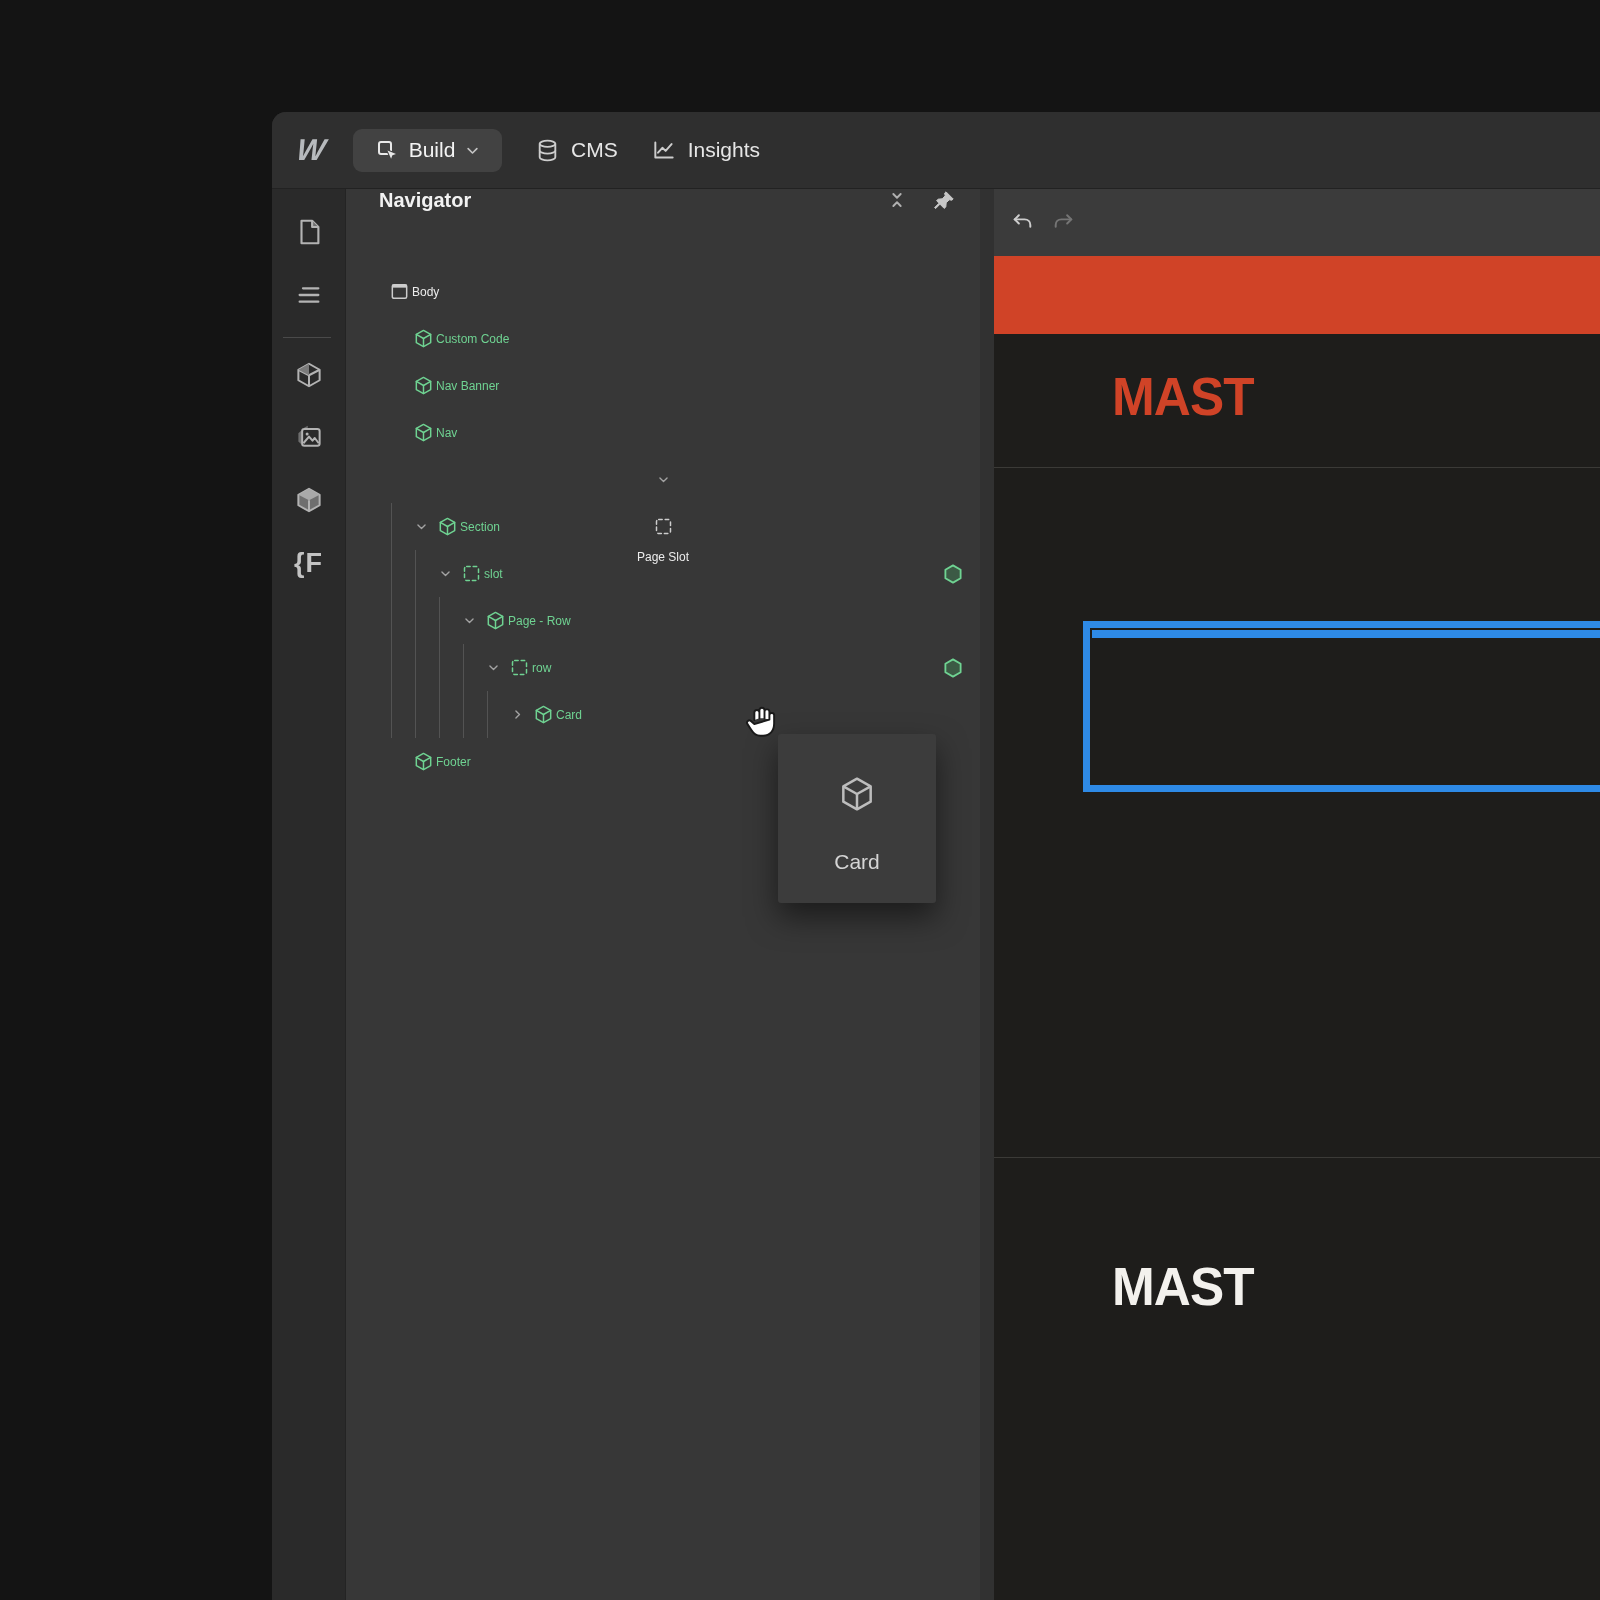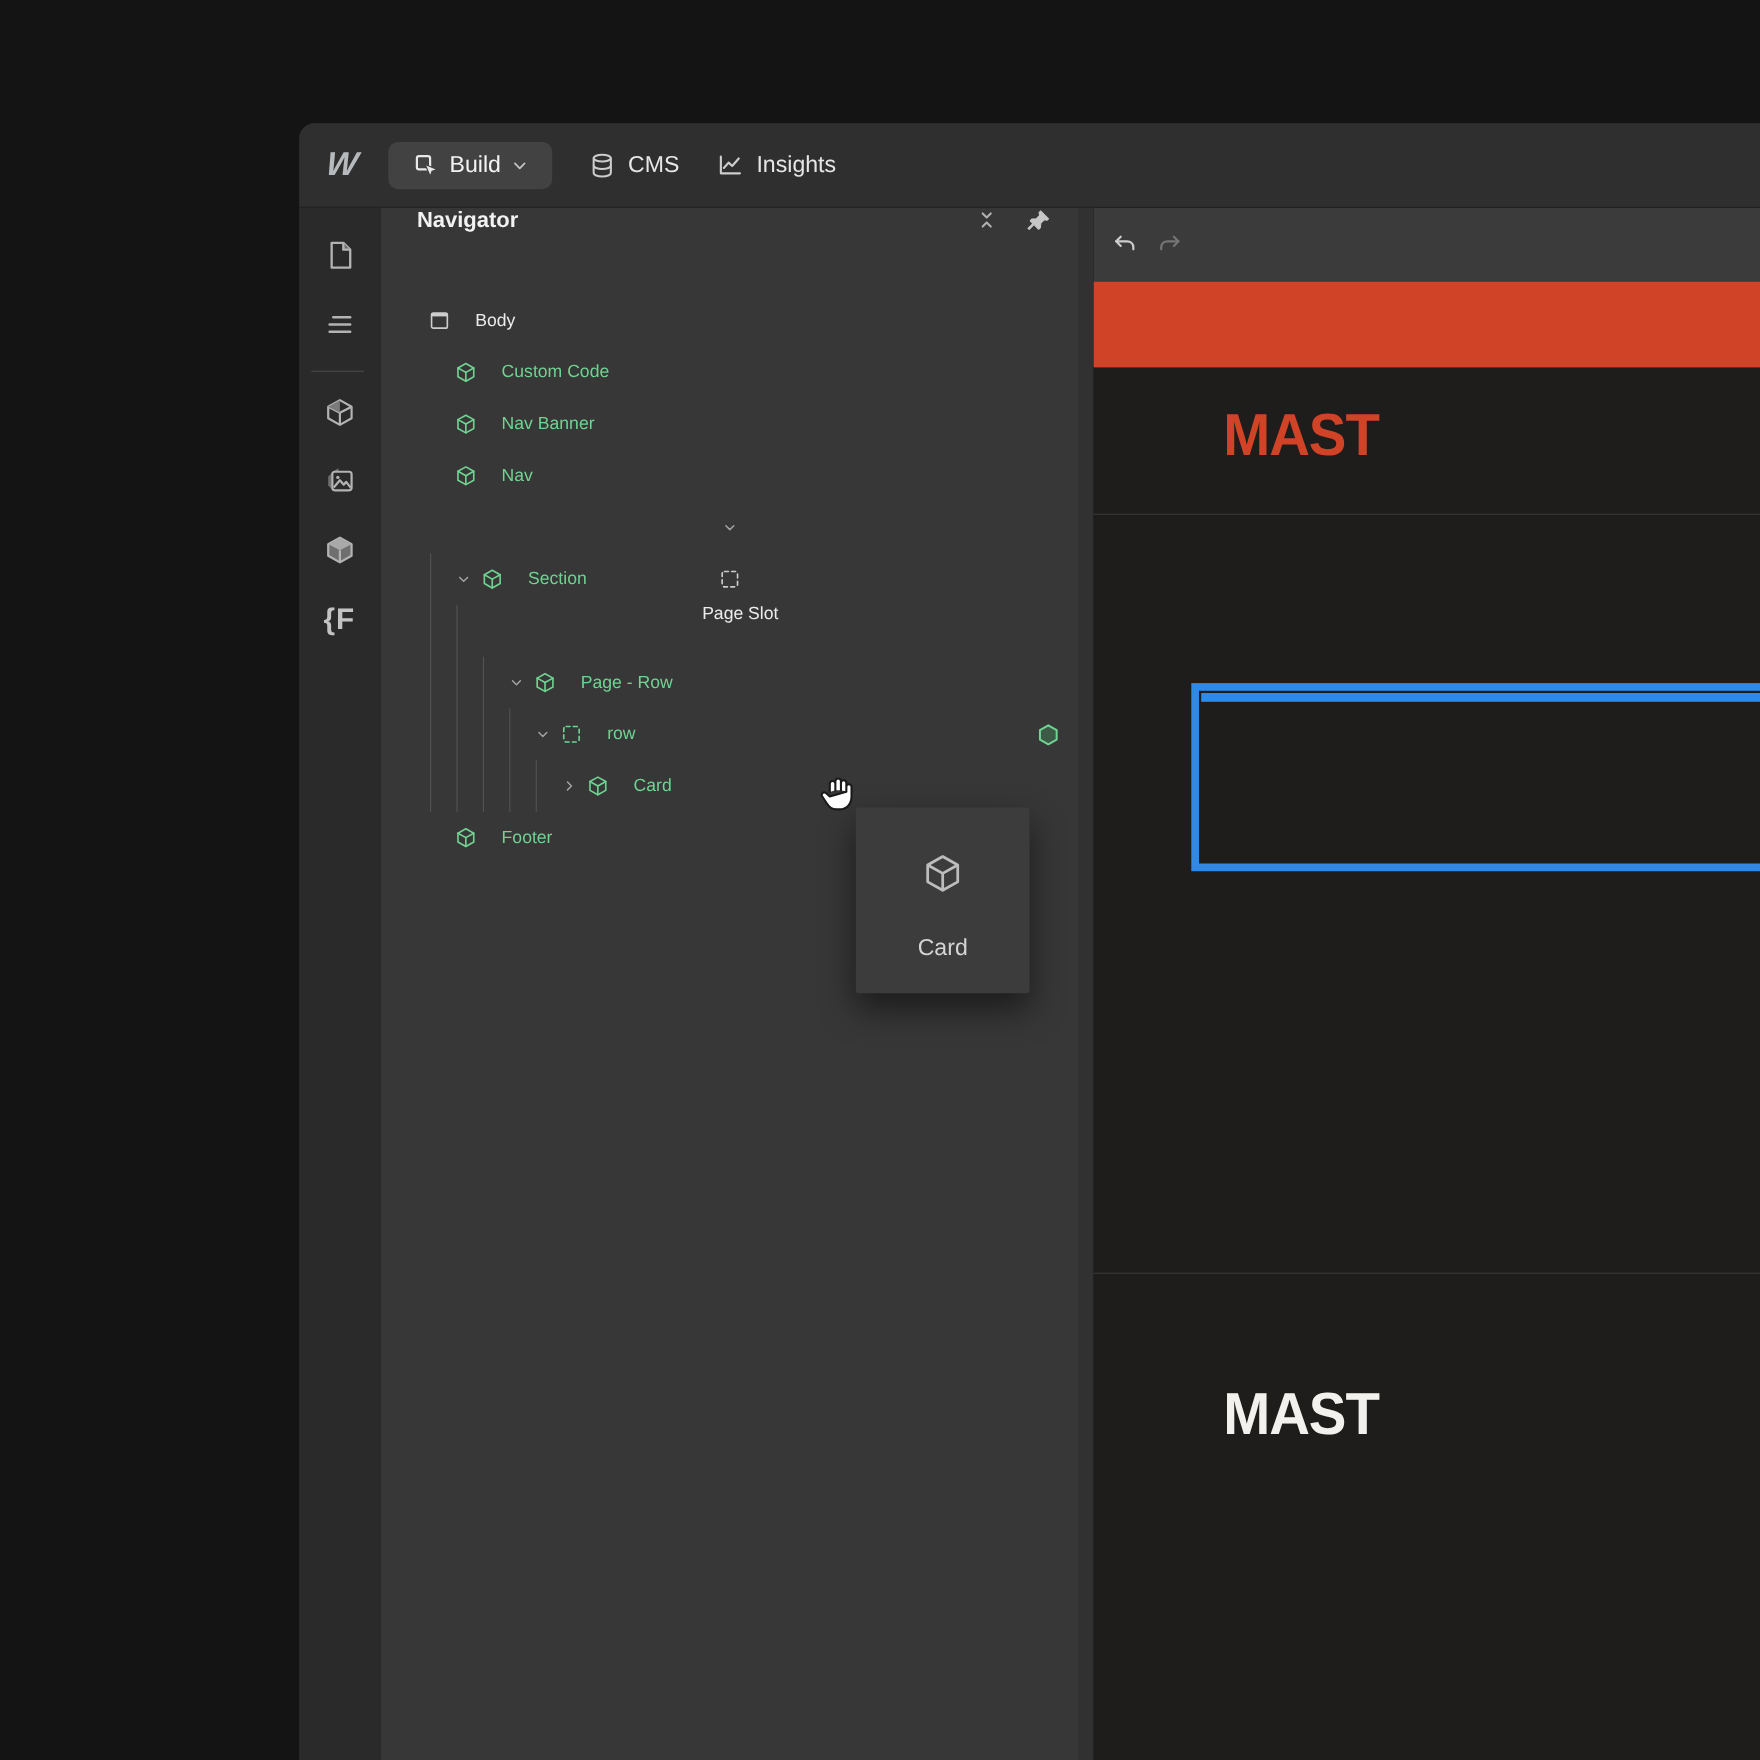--- a/index.html
+++ b/index.html
@@ -29,21 +29,21 @@
   .fn-glyph{font-size:27px;font-weight:bold;color:#c3c3c3;letter-spacing:1px;}
   
   #navigator{position:absolute;left:74px;top:0;width:634px;bottom:0;background:#373737;}
   #nav-header{position:absolute;left:0;top:0;right:0;height:78px;display:flex;}
   #nav-title{margin-left:33px;font-size:20px;font-weight:bold;color:#f2f2f2;flex:1;}
   #nav-header .hicon{margin-right:24px;cursor:pointer;}
   #tree{position:absolute;left:0;top:79px;right:0;bottom:0;}
   .trow{position:absolute;left:0;right:0;height:47px;display:flex;align-items:center;cursor:pointer;}
   .trow .pad{flex:none;}
   .cell{width:26px;height:47px;flex:none;display:flex;align-items:center;justify-content:center;}
-  .tlabel{font-size:16px;margin-left:20px;white-space:nowrap;color:#ececec;}
+  .tlabel{font-size:12px;margin-left:0;white-space:nowrap;color:#ececec;}
   .trow.green .tlabel{color:var(--green);}
   .row-bg{position:absolute;top:0;bottom:0;right:0;left:17px;border-radius:6px 0 0 6px;z-index:0;}
   .trow.hover .row-bg{background:#45473f;}
   .trow.dragging .row-bg{background:linear-gradient(180deg,#2c4230,#35512f);}
   .trow>*{position:relative;z-index:1;}
   .badge{position:absolute;right:16px;top:50%;transform:translateY(-50%);z-index:1;}
   .guide{position:absolute;width:1px;background:rgba(255,255,255,0.14);z-index:2;pointer-events:none;}
   
   #gutter{position:absolute;left:708px;top:0;width:14px;bottom:0;background:#313131;cursor:col-resize;}
   #canvas{position:absolute;left:722px;top:0;right:0;bottom:0;background:#1e1d1b;overflow:hidden;}
@@ -241,20 +241,39 @@
               </span>
               <span class="cell">
                 <svg width="21" height="21" viewBox="0 0 24 24" fill="none" stroke="#6fd392" stroke-width="1.7" stroke-linejoin="round" stroke-linecap="round">
                   <path d="M12 2.8 L20.2 7.4 V16.6 L12 21.2 L3.8 16.6 V7.4 Z"></path>
                   <path d="M3.8 7.4 L12 12 L20.2 7.4"></path>
                   <path d="M12 12 V21.2"></path>
                 </svg>
               </span>
               <span class="tlabel">Section</span>
             </div>
+            <div class="trow green" style="top: 282px;">
+              <span class="pad" style="width:86px"></span>
+              <span class="cell">
+                <svg width="19" height="19" viewBox="0 0 24 24" fill="none" stroke="#a3a3a3" stroke-width="1.7" stroke-linejoin="round" stroke-linecap="round">
+                  <path d="M7.5 10 L12 14.5 L16.5 10"></path>
+                </svg>
+              </span>
+              <span class="cell">
+                <svg width="21" height="21" viewBox="0 0 24 24" fill="none" stroke="#6fd392" stroke-width="1.7" stroke-linejoin="round" stroke-linecap="round">
+                  <rect x="4" y="4" width="16" height="16" rx="2.5" stroke-dasharray="4 3.4"></rect>
+                </svg>
+              </span>
+              <span class="tlabel">slot</span>
+              <span class="badge">
+                <svg width="22" height="22" viewBox="0 0 24 24" fill="none" stroke="#6fd392" stroke-width="1.7" stroke-linejoin="round" stroke-linecap="round">
+                  <path d="M12 2.6 L20.3 7.3 V16.7 L12 21.4 L3.7 16.7 V7.3 Z" fill="#3c5a45" stroke-width="2"></path>
+                </svg>
+              </span>
+            </div>
             <div class="trow green" style="top: 329px;">
               <span class="pad" style="width:110px"></span>
               <span class="cell">
                 <svg width="19" height="19" viewBox="0 0 24 24" fill="none" stroke="#a3a3a3" stroke-width="1.7" stroke-linejoin="round" stroke-linecap="round">
                   <path d="M7.5 10 L12 14.5 L16.5 10"></path>
                 </svg>
               </span>
               <span class="cell">
                 <svg width="21" height="21" viewBox="0 0 24 24" fill="none" stroke="#6fd392" stroke-width="1.7" stroke-linejoin="round" stroke-linecap="round">
                   <path d="M12 2.8 L20.2 7.4 V16.6 L12 21.2 L3.8 16.6 V7.4 Z"></path>

